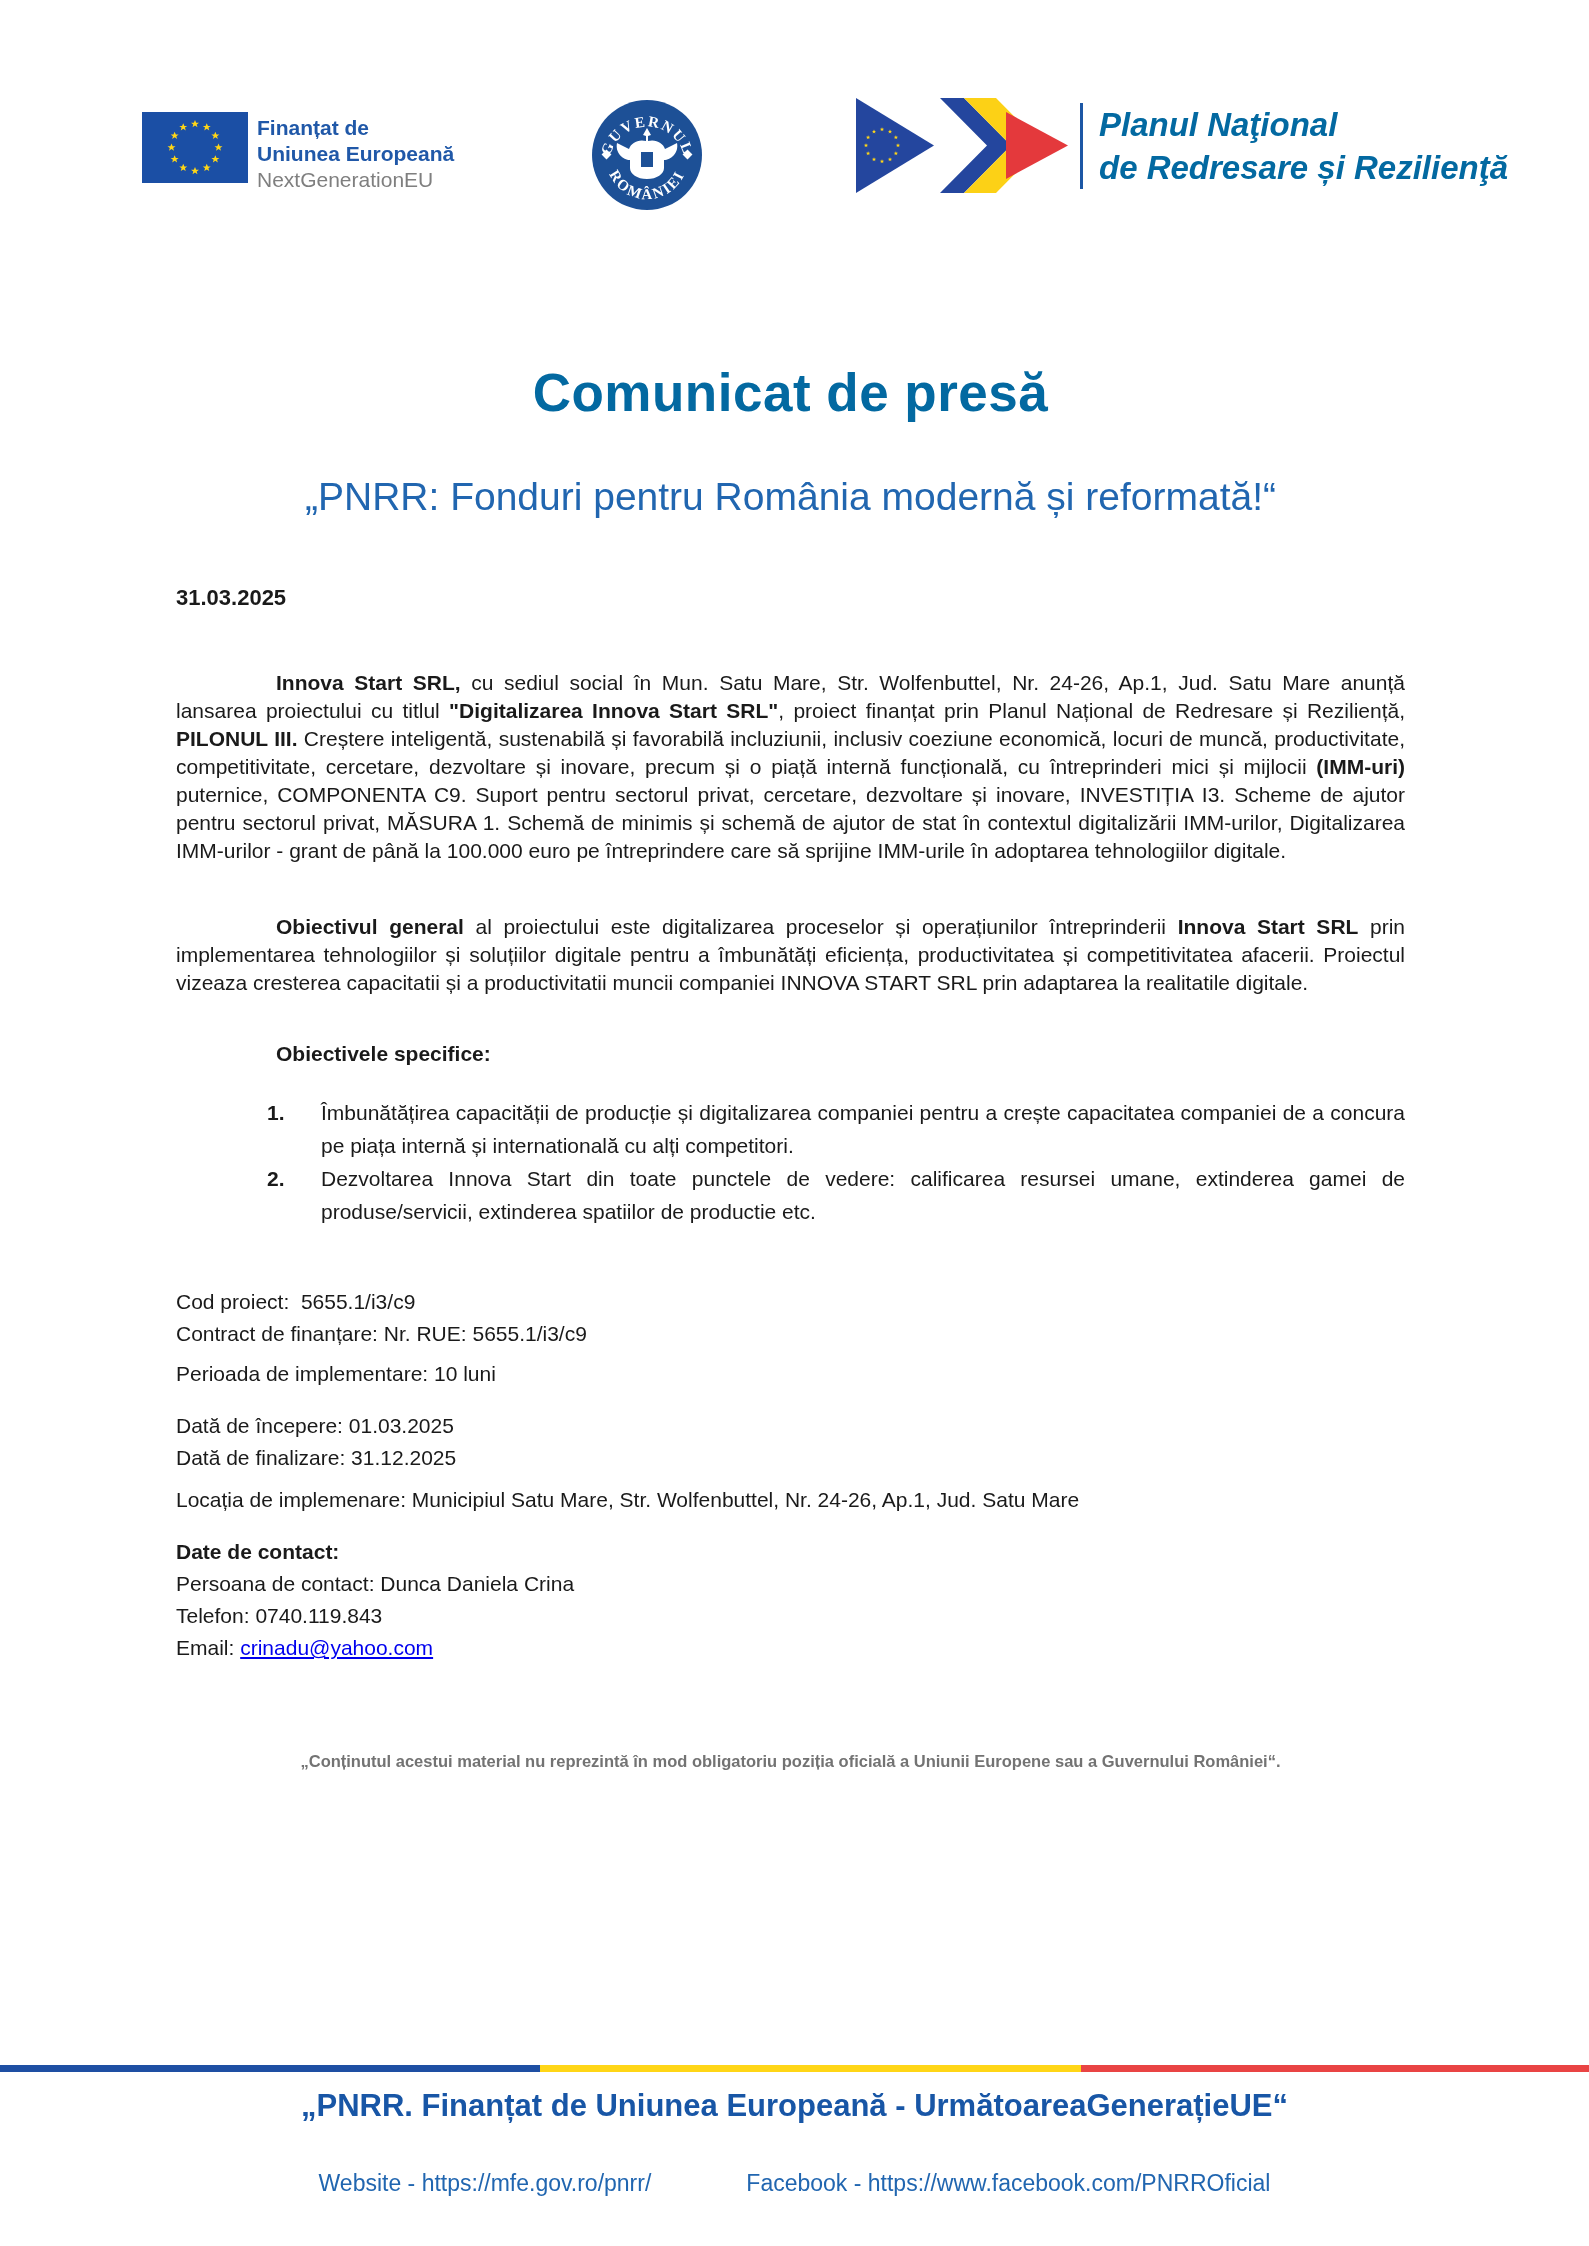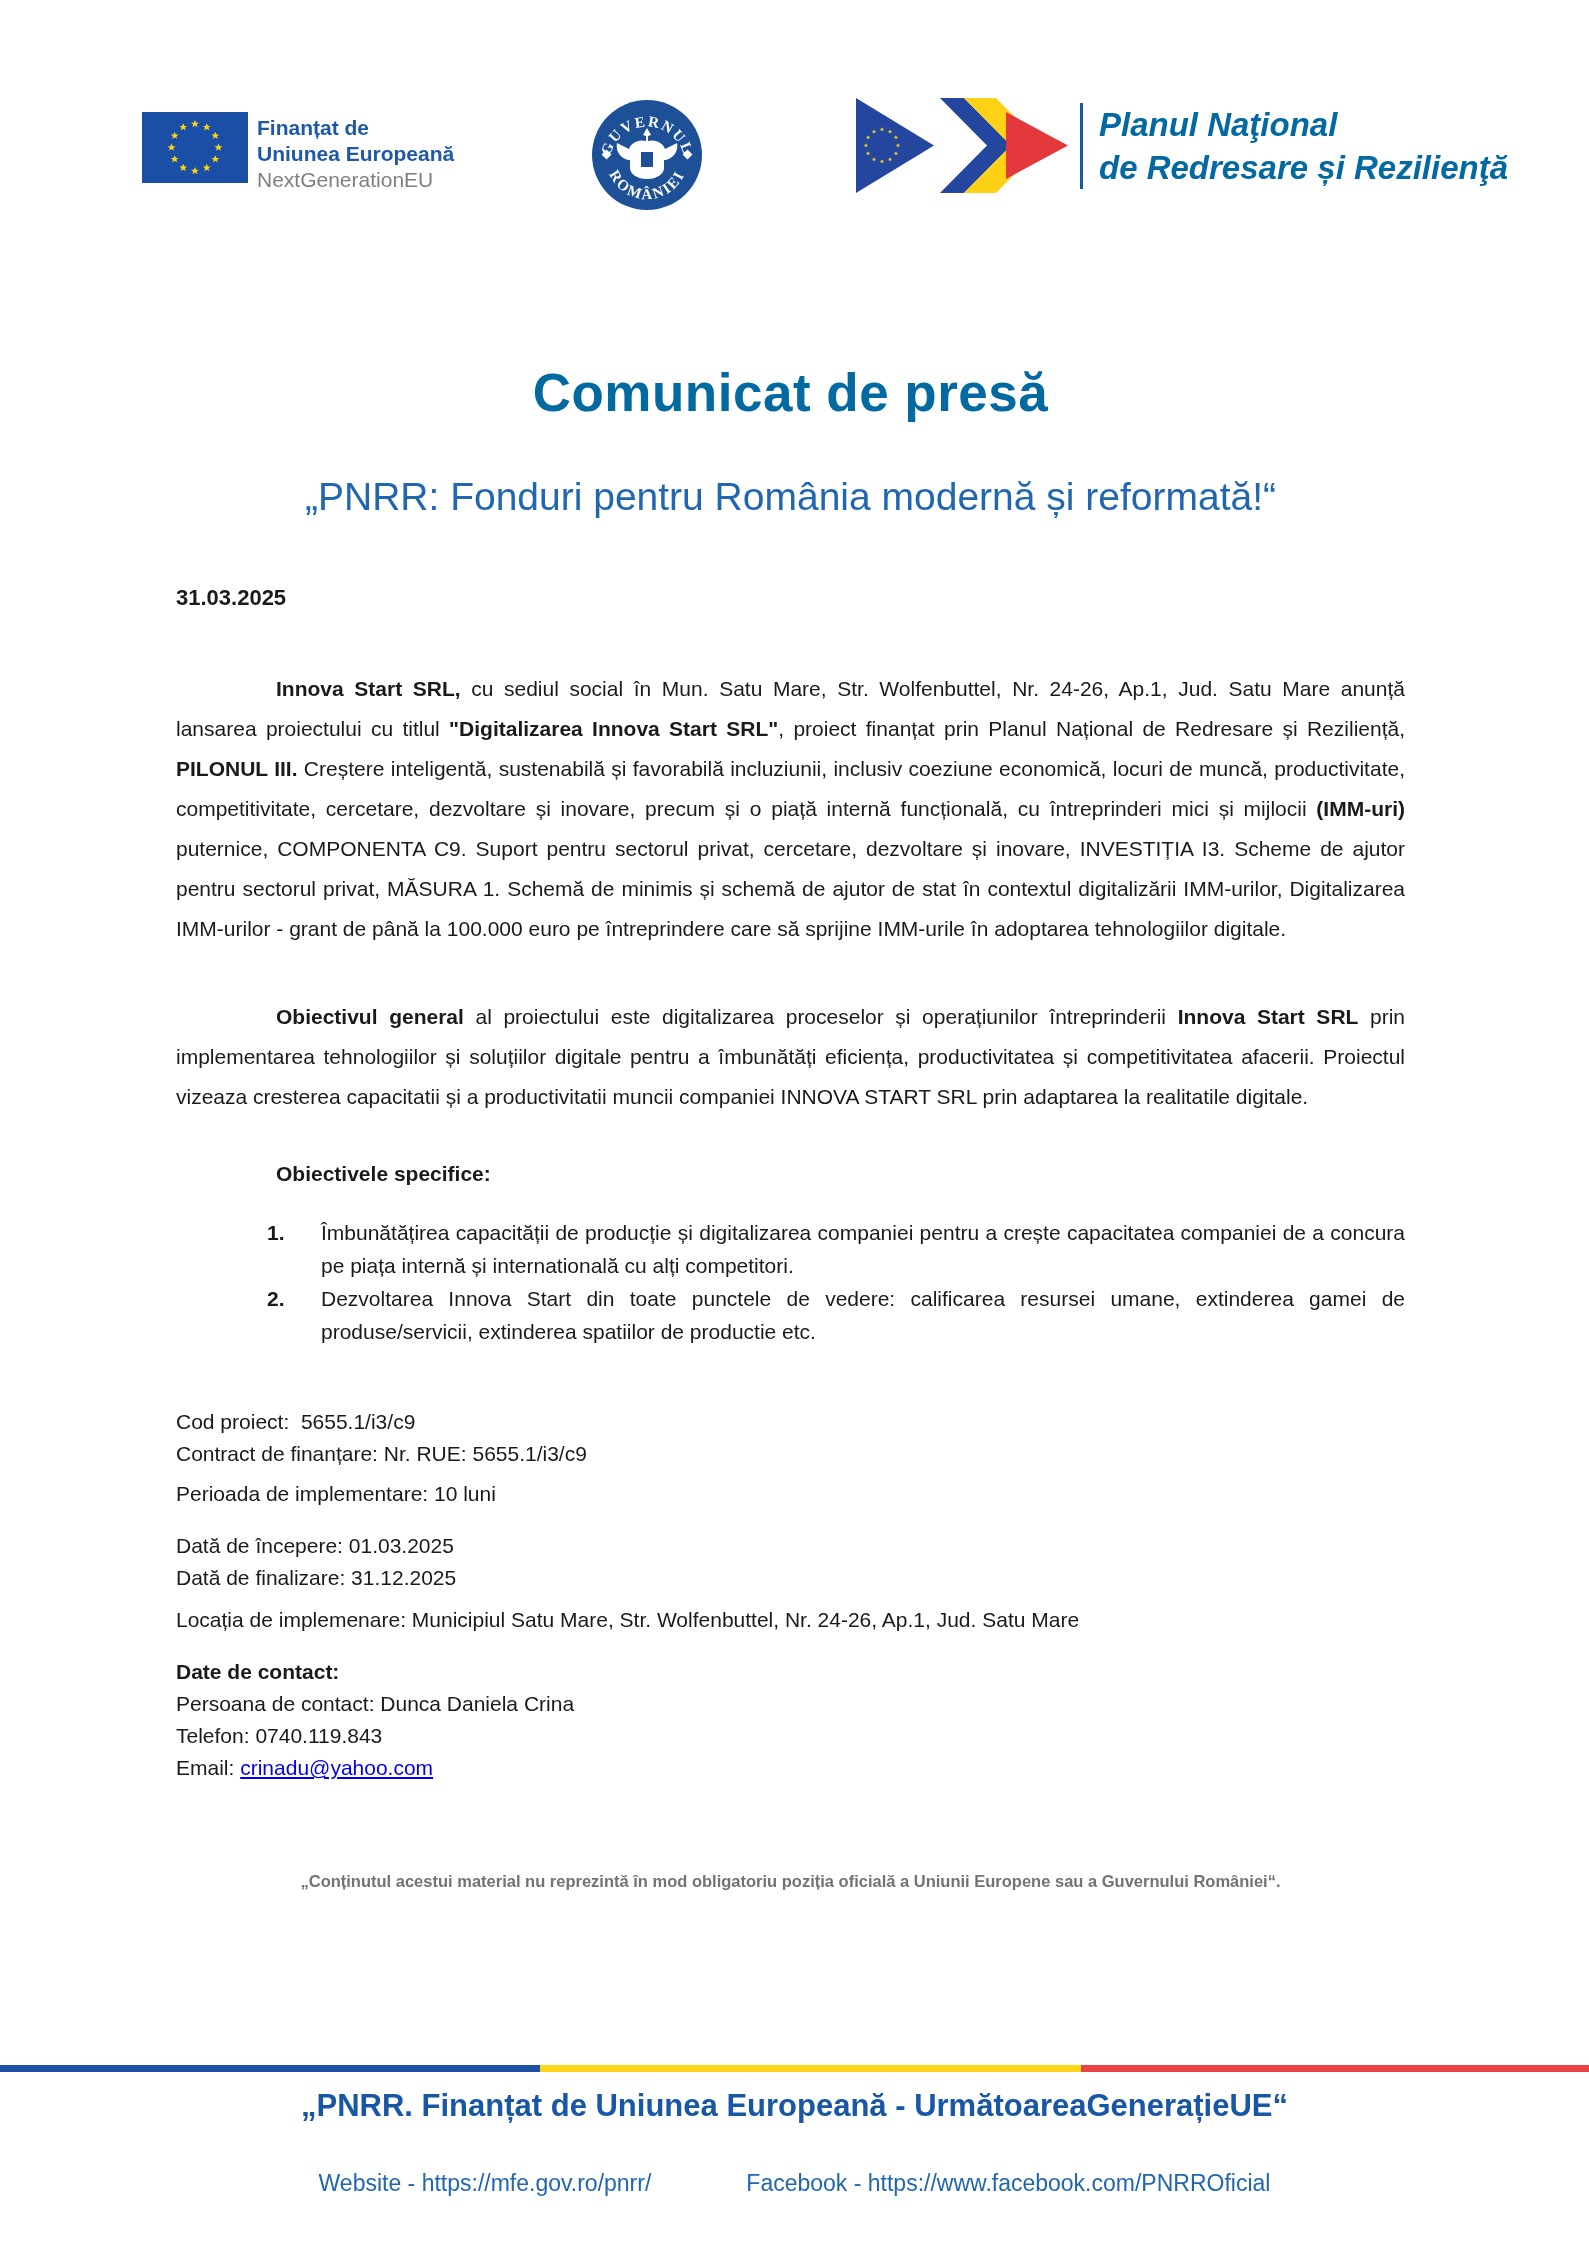--- a/index.html
+++ b/index.html
@@ -16,21 +16,21 @@
   .pnrr{position:absolute;left:856px;top:98px;display:flex;align-items:center;}
   .pnrr-sep{width:3px;height:86px;background:#1C57A5;margin:0 16px 0 12px;}
   .pnrr-text{font-size:33px;line-height:43px;font-weight:bold;color:#0369a1;white-space:nowrap;font-style:italic;}
 
   
   .main{position:absolute;top:250px;left:0;width:100%;box-sizing:border-box;padding:0 184px 0 176px;}
   .title{margin-top:112px;text-align:center;font-size:53px;font-weight:bold;color:#0369a1;letter-spacing:0.5px;}
   .subtitle{margin-top:52px;text-align:center;font-size:39px;color:#2166B0;}
   .date{margin-top:66px;font-size:22px;font-weight:bold;}
   .doc-heading{margin-top:40px;text-align:center;font-size:24px;font-weight:bold;}
-  .para{margin-top:58px;font-size:21px;line-height:40px;text-align:justify;text-indent:100px;}
+  .para{margin-top:58px;font-size:21px;line-height:28px;text-align:justify;text-indent:100px;}
   .para + .para{margin-top:48px;}
   .obj-label{margin-top:45px;margin-left:100px;font-size:21px;font-weight:bold;}
   .obj-list{margin:30px 0 0 91px;}
   .obj-item{display:flex;font-size:21px;line-height:33px;}
   .obj-num{flex:none;width:54px;font-weight:bold;}
   .obj-text{flex:1;text-align:justify;}
   .details{margin-top:58px;font-size:21px;line-height:32px;}
   .dline{white-space:pre-wrap;}
   .gap8{margin-top:8px;}
   .gap20{margin-top:20px;}

